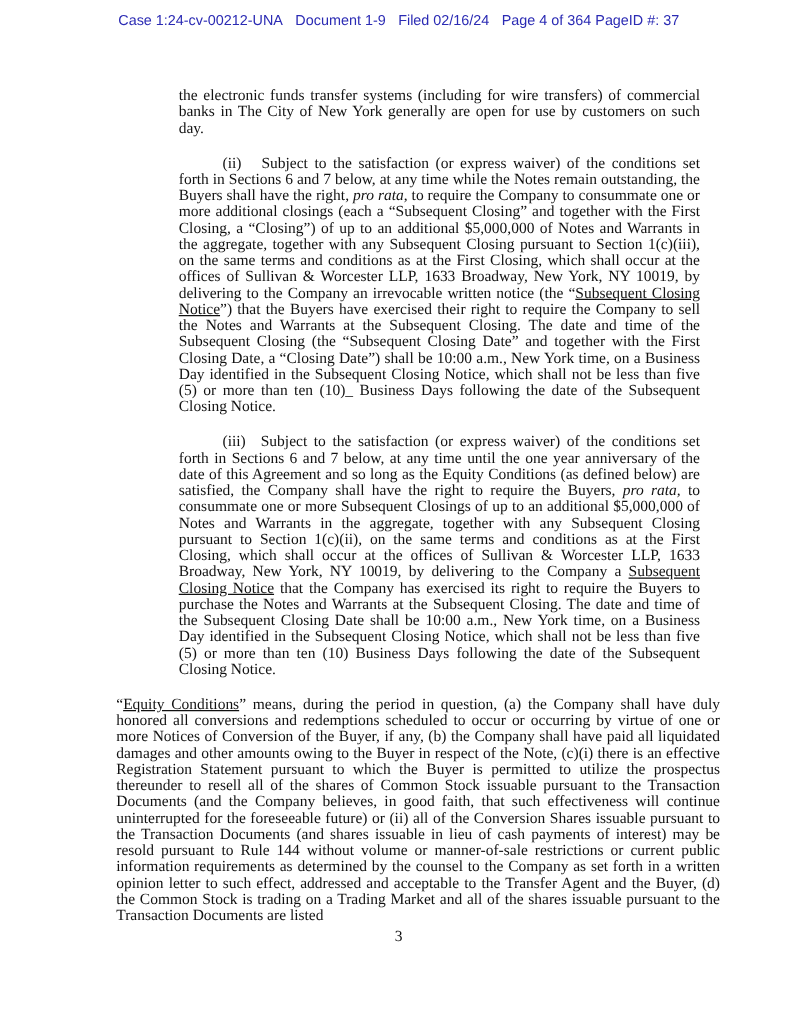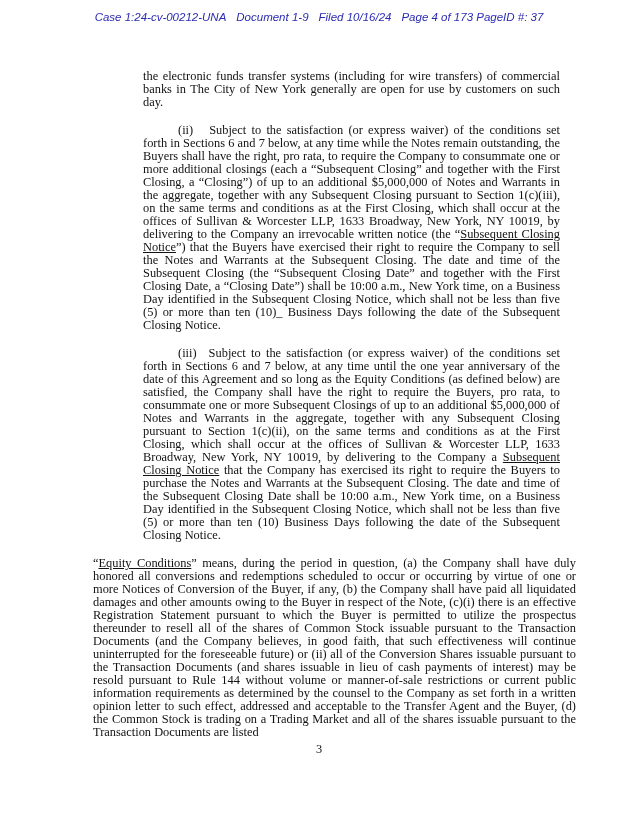--- a/index.html
+++ b/index.html
@@ -17,21 +17,20 @@
     color: #111111;
   }
   .case-header {
     padding-top: 11px;
     display: flex;
     justify-content: center;
     gap: 10px;
     font-family: "Liberation Sans", "DejaVu Sans", sans-serif;
     font-size: 11.5px;
     white-space: nowrap;
-    font-style: italic;
   }
   .doc-body {
     margin: 47px 62px 0 93px;
     font-size: 12.4px;
     line-height: 13px;
   }
   .para {
     margin: 0 0 15px 0;
     text-align: justify;
   }
@@ -39,41 +38,41 @@
     margin-left: 50px;
     margin-right: 16px;
   }
   .para.numbered {
     text-indent: 35px;
   }
   .tab {
     display: inline-block;
   }
   .b { font-weight: normal; }
-  .i { }
+  .i { font-style: italic; }
   .u { text-decoration: underline; }
   .page-footer {
     position: absolute;
     top: 742px;
     left: 0;
     width: 100%;
     text-align: center;
     font-size: 12.4px;
   }
 </style>
 </head>
 <body>
 
 <div class="page">
 
   <header class="case-header" style="color: rgb(43, 43, 180);">
       <span>Case 1:24-cv-00212-UNA</span>
       <span>Document 1-9</span>
-      <span>Filed 10/16/24</span>
-      <span>Page 4 of 173 PageID #: 37</span>
+      <span>Filed 02/16/24</span>
+      <span>Page 4 of 364 PageID #: 37</span>
     </header>
 
   <main class="doc-body">
       <p class="para indented"><span>the electronic funds transfer systems (including for wire transfers) of commercial banks in The City of New York generally are open for use by customers on such day.</span></p>
       <p class="para indented numbered"><span>(ii)</span><span class="tab" style="width: 16px;"></span><span>Subject to the satisfaction (or express waiver) of the conditions set forth in Sections 6 and 7 below, at any time while the Notes remain outstanding, the Buyers shall have the right, </span><span class="i">pro rata</span><span>, to require the Company to consummate one or more additional closings (each a “</span><span class="b">Subsequent Closing</span><span>” and together with the First Closing, a “</span><span class="b">Closing</span><span>”) of up to an additional $5,000,000 of Notes and Warrants in the aggregate, together with any Subsequent Closing pursuant to Section 1(c)(iii), on the same terms and conditions as at the First Closing, which shall occur at the offices of Sullivan &amp; Worcester LLP, 1633 Broadway, New York, NY 10019, by delivering to the Company an irrevocable written notice (the “</span><span class="b u">Subsequent Closing Notice</span><span>”) that the Buyers have exercised their right to require the Company to sell the Notes and Warrants at the Subsequent Closing. The date and time of the Subsequent Closing (the “</span><span class="b">Subsequent Closing Date</span><span>” and together with the First Closing Date, a “</span><span class="b">Closing Date</span><span>”) shall be 10:00 a.m., New York time, on a Business Day identified in the Subsequent Closing Notice, which shall not be less than five (5) or more than ten (10)_ Business Days following the date of the Subsequent Closing Notice.</span></p>
       <p class="para indented numbered"><span>(iii)</span><span class="tab" style="width: 12px;"></span><span>Subject to the satisfaction (or express waiver) of the conditions set forth in Sections 6 and 7 below, at any time until the one year anniversary of the date of this Agreement and so long as the Equity Conditions (as defined below) are satisfied, the Company shall have the right to require the Buyers, </span><span class="i">pro rata,</span><span> to consummate one or more Subsequent Closings of up to an additional $5,000,000 of Notes and Warrants in the aggregate, together with any Subsequent Closing pursuant to Section 1(c)(ii), on the same terms and conditions as at the First Closing, which shall occur at the offices of Sullivan &amp; Worcester LLP, 1633 Broadway, New York, NY 10019, by delivering to the Company a </span><span class="u">Subsequent Closing Notice</span><span> that the Company has exercised its right to require the Buyers to purchase the Notes and Warrants at the Subsequent Closing. The date and time of the Subsequent Closing Date shall be 10:00 a.m., New York time, on a Business Day identified in the Subsequent Closing Notice, which shall not be less than five (5) or more than ten (10) Business Days following the date of the Subsequent Closing Notice.</span></p>
       <p class="para"><span>“</span><span class="u">Equity Conditions</span><span>” means, during the period in question, (a) the Company shall have duly honored all conversions and redemptions scheduled to occur or occurring by virtue of one or more Notices of Conversion of the Buyer, if any, (b) the Company shall have paid all liquidated damages and other amounts owing to the Buyer in respect of the Note, (c)(i) there is an effective Registration Statement pursuant to which the Buyer is permitted to utilize the prospectus thereunder to resell all of the shares of Common Stock issuable pursuant to the Transaction Documents (and the Company believes, in good faith, that such effectiveness will continue uninterrupted for the foreseeable future) or (ii) all of the Conversion Shares issuable pursuant to the Transaction Documents (and shares issuable in lieu of cash payments of interest) may be resold pursuant to Rule 144 without volume or manner-of-sale restrictions or current public information requirements as determined by the counsel to the Company as set forth in a written opinion letter to such effect, addressed and acceptable to the Transfer Agent and the Buyer, (d) the Common Stock is trading on a Trading Market and all of the shares issuable pursuant to the Transaction Documents are listed</span></p>
     </main>
 
   <footer class="page-footer">

